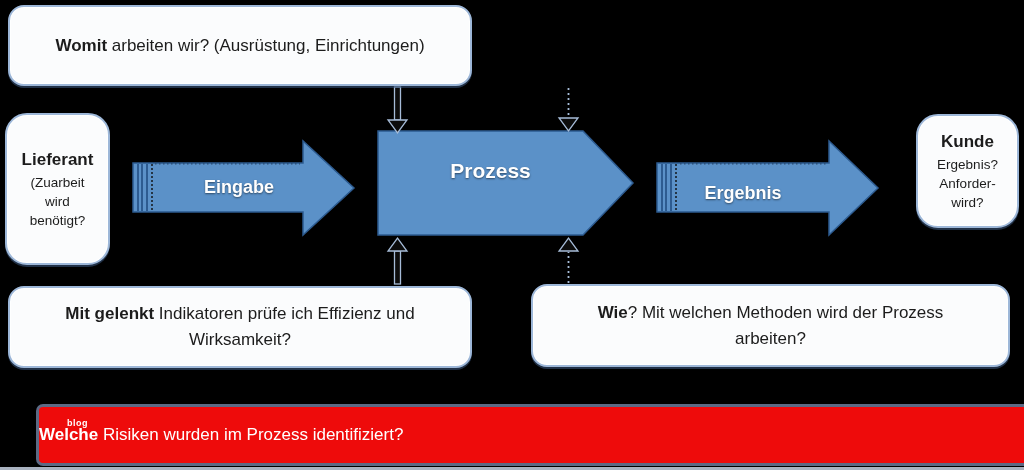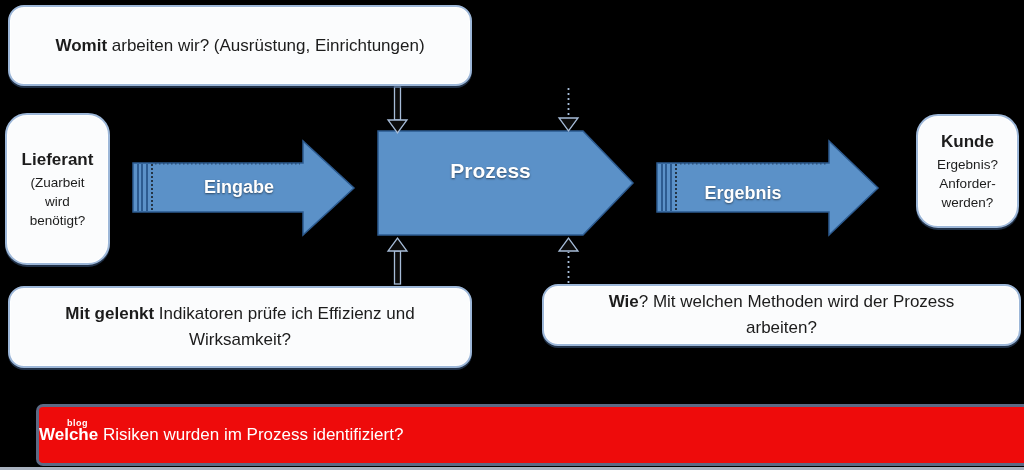--- a/index.html
+++ b/index.html
@@ -25,21 +25,21 @@
   .q{font-size:17px;line-height:26px;padding:0 14px;}
   .q b{font-weight:700;}
   .side{border-radius:22px;font-size:13.5px;line-height:19px;padding:6px 4px;}
   .side .title{font-size:17px;font-weight:700;line-height:23px;margin-bottom:2px;}
 
   #box-top-left{left:8px;top:5px;width:464px;height:81px;}
   #box-top-right{left:537px;top:5px;width:479px;height:81px;}
   #box-supplier{left:5px;top:113px;width:105px;height:152px;}
   #box-customer{left:916px;top:114px;width:103px;height:114px;}
   #box-bottom-left{left:8px;top:286px;width:464px;height:82px;}
-  #box-bottom-right{left:542px;top:284px;width:479px;height:62px;}
+  #box-bottom-right{left:531px;top:284px;width:479px;height:83px;}
 
   
   svg.layer{position:absolute;left:0;top:0;width:1024px;height:470px;}
   .shape{fill:var(--shape_blue);stroke:var(--shape_blue_dark);stroke-width:1.5;}
   .stripe{stroke:var(--shape_blue_dark);stroke-width:2;}
   .stripe-dash{stroke:#0e0e0e;stroke-width:1.4;stroke-dasharray:2 2;}
   .edge-dots{stroke:rgba(10,20,35,.55);stroke-width:1;stroke-dasharray:1.5 2.5;fill:none;}
   .c-head,.c-shaft{fill:#0c0c0c;stroke:var(--connector);stroke-width:1.3;}
   .c-dot{stroke:var(--connector);stroke-width:1.8;stroke-dasharray:2 3;fill:none;}
 
@@ -134,21 +134,21 @@
     <div class="title">Lieferant</div>
     <div>(Zuarbeit</div>
     <div>wird</div>
     <div>benötigt?</div>
   </div>
 
   <div class="wbox side" id="box-customer">
     <div class="title">Kunde</div>
     <div>Ergebnis?</div>
     <div>Anforder-</div>
-    <div>werden?</div>
+    <div>wird?</div>
   </div>
 
   <div class="wbox" id="box-bottom-left">
     <div class="q"><b>Mit gelenkt</b><span> Indikatoren prüfe ich Effizienz und</span></div>
     <div class="q">Wirksamkeit?</div>
   </div>
 
   <div class="wbox" id="box-bottom-right">
     <div class="q"><b>Wie</b><span>? Mit welchen Methoden wird der Prozess</span></div>
     <div class="q">arbeiten?</div>

